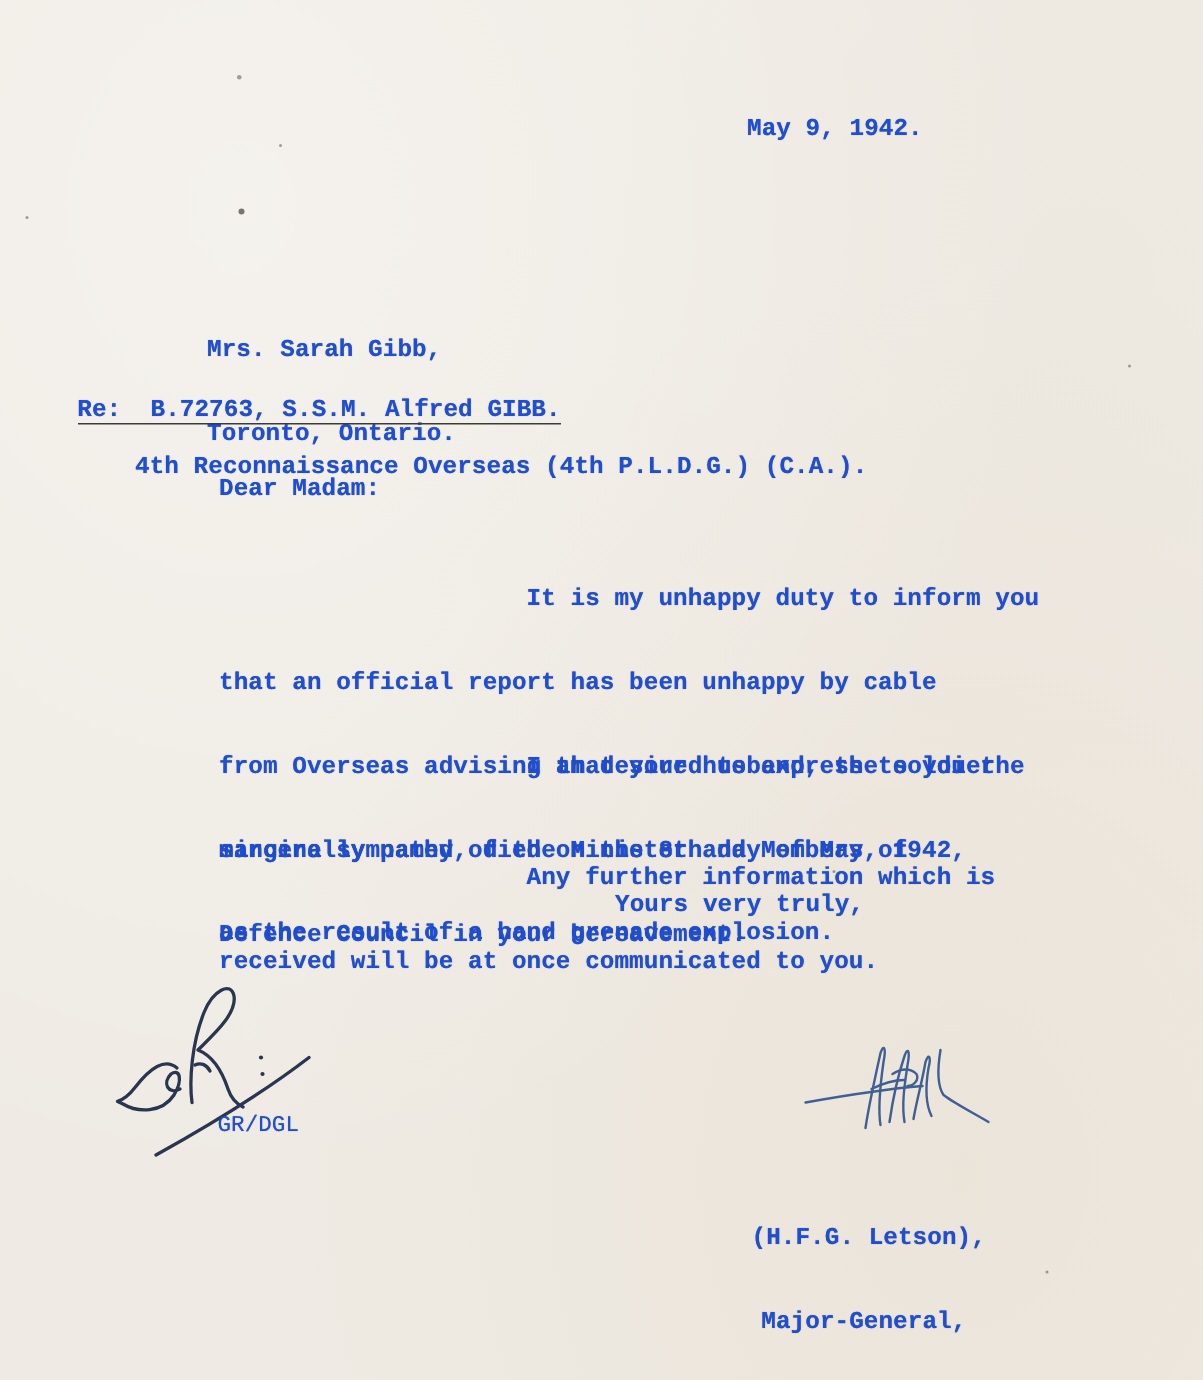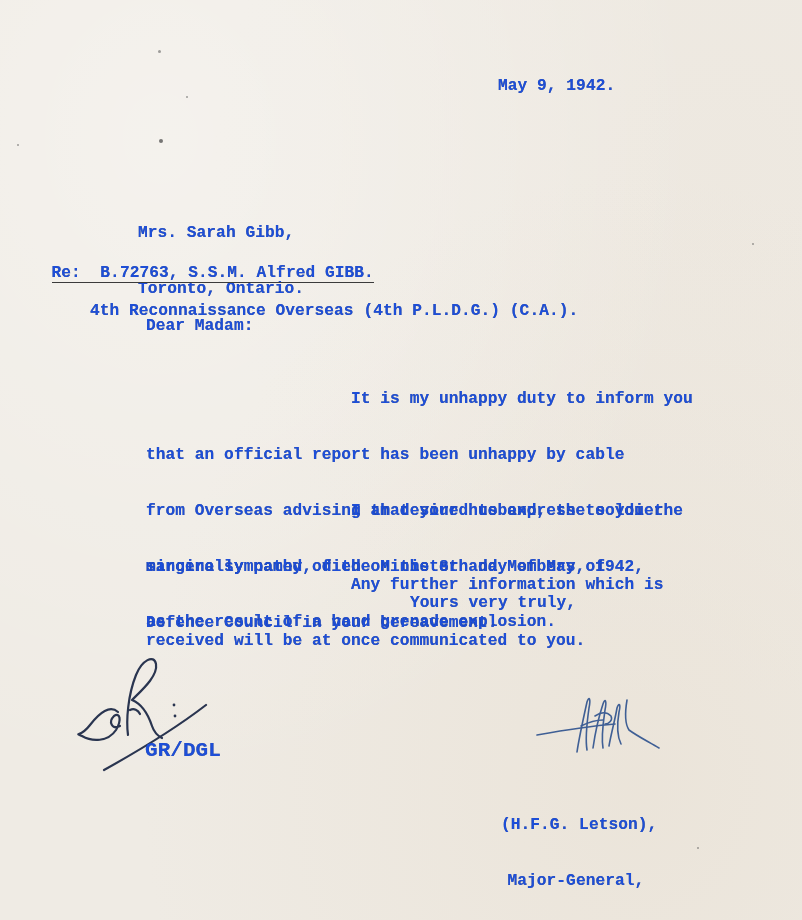--- a/index.html
+++ b/index.html
@@ -41,21 +41,21 @@
       padding-bottom: 0px;
     }
     #date { left: 498px; top: 77px; }
     #recipient { left: 138px; top: 187px; }
     #re-block { left: 32px; top: 245px; }
     #salutation { left: 146px; top: 317px; }
     #para1 { left: 146px; top: 353px; }
     #para2 { left: 146px; top: 465px; }
     #para3 { left: 146px; top: 539px; }
     #closing { left: 410px; top: 594px; }
-    #initials { left: 145px; top: 742px; font-weight: bold; font-size: 21px; }
+    #initials { left: 145px; top: 742px; font-weight: normal; font-size: 15px; }
     #sig-block { left: 488px; top: 779px; }
     .line { display: block; }
     .sig-svg { position: absolute; }
   </style>
 </head>
 <body>
 
 <div class="speck" style="left:158px;top:50px;width:3px;height:3px;"></div>
 <div class="speck" style="left:159px;top:139px;width:4px;height:4px;opacity:0.8;"></div>
 <div class="speck" style="left:17px;top:144px;width:2px;height:2px;"></div>

